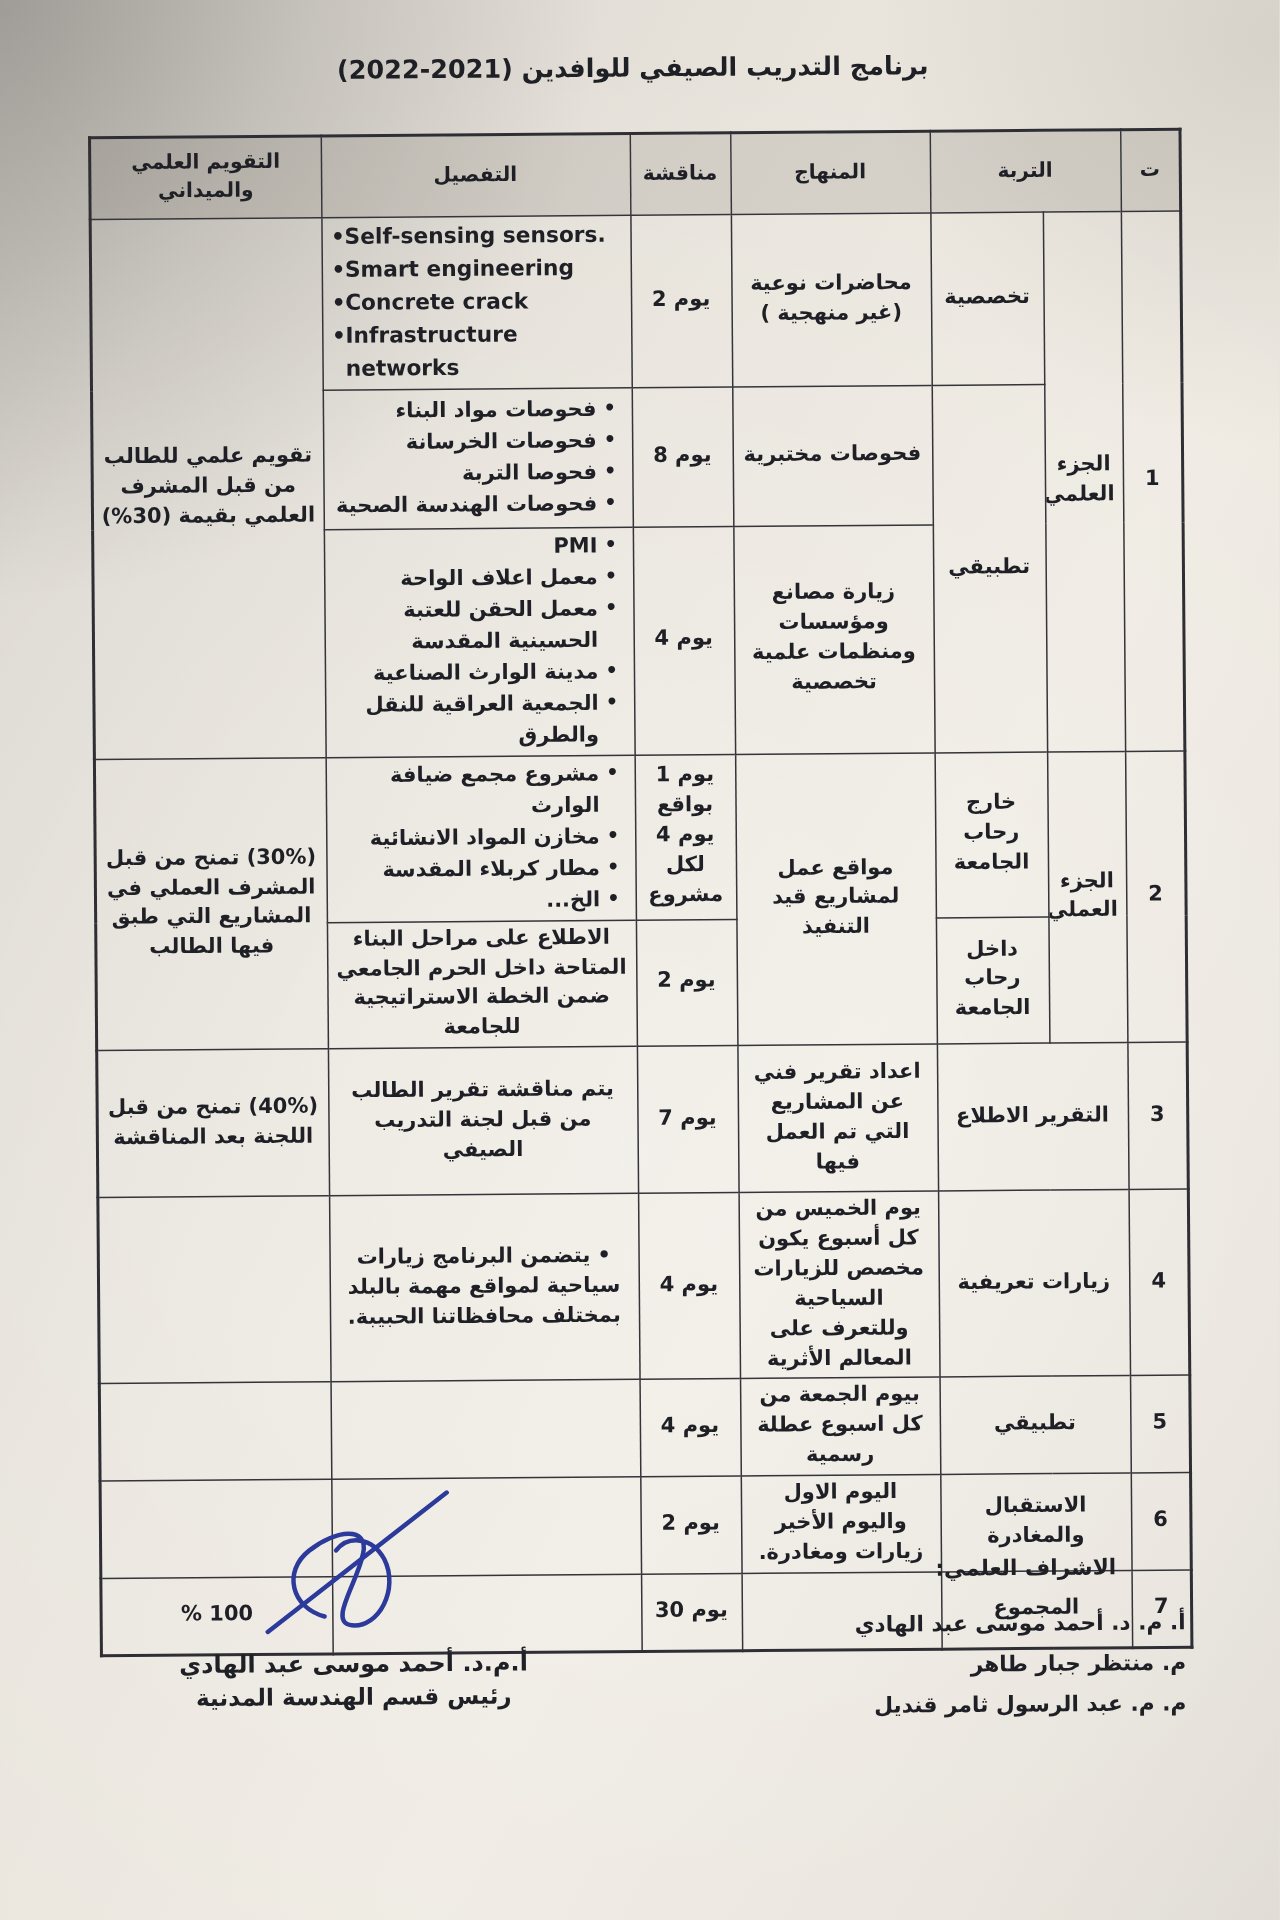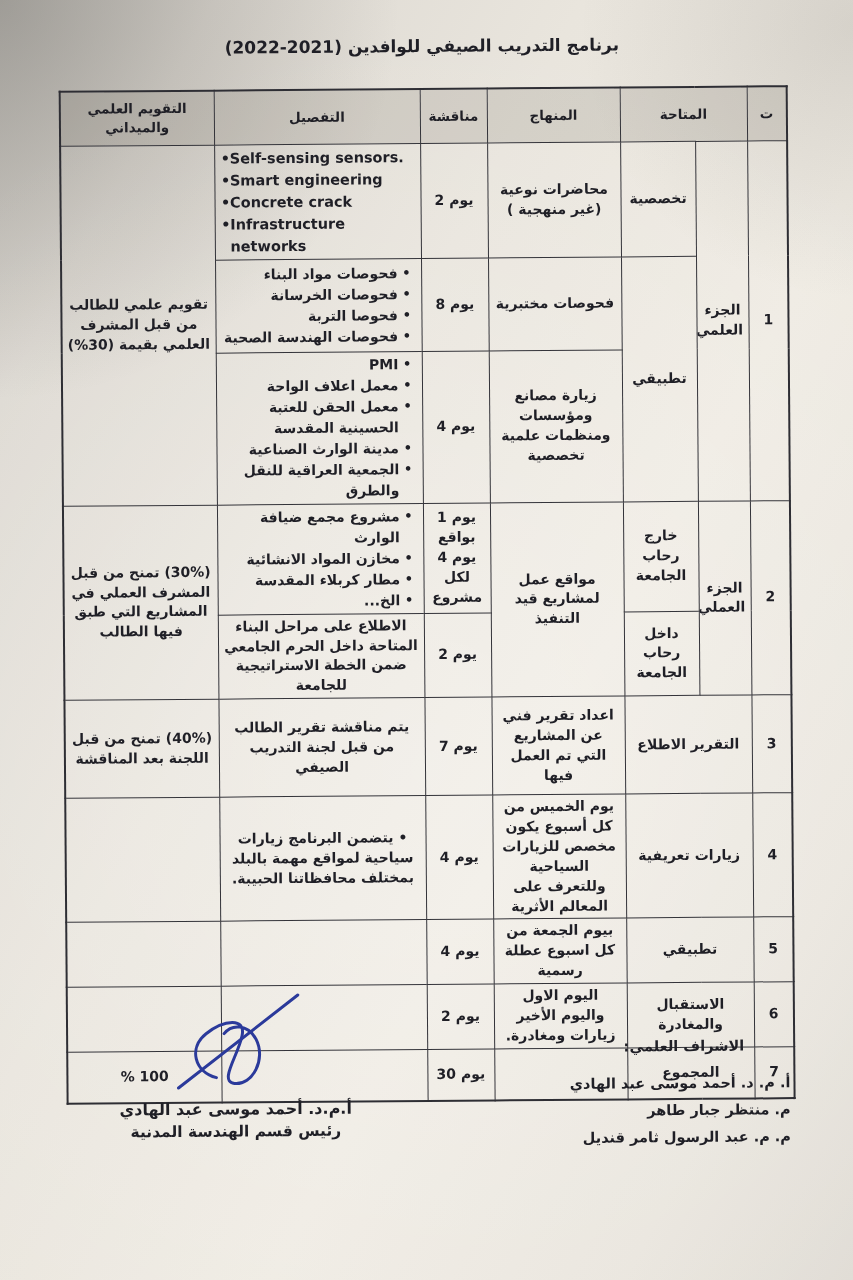--- a/index.html
+++ b/index.html
@@ -69,21 +69,21 @@
         <col style="width:52px">
         <col style="width:75px">
       <col style="width:133px">
         <col style="width:67px">
         <col style="width:206px">
         <col style="width:154px">
     </colgroup>
     <tbody>
         <tr style="height:54px">
       <th>ت</th>
-      <th colspan="2">المتاحة</th>
+      <th colspan="2">التربة</th>
       <th>المنهاج</th>
       <th>مناقشة</th>
       <th>التفصيل</th>
       <th>التقويم العلمي والميداني</th>
     </tr>
 
     <tr style="height:104px">
       <td rowspan="3">1</td>
       <td rowspan="3">الجزء العلمي</td>
       <td>تخصصية</td>

